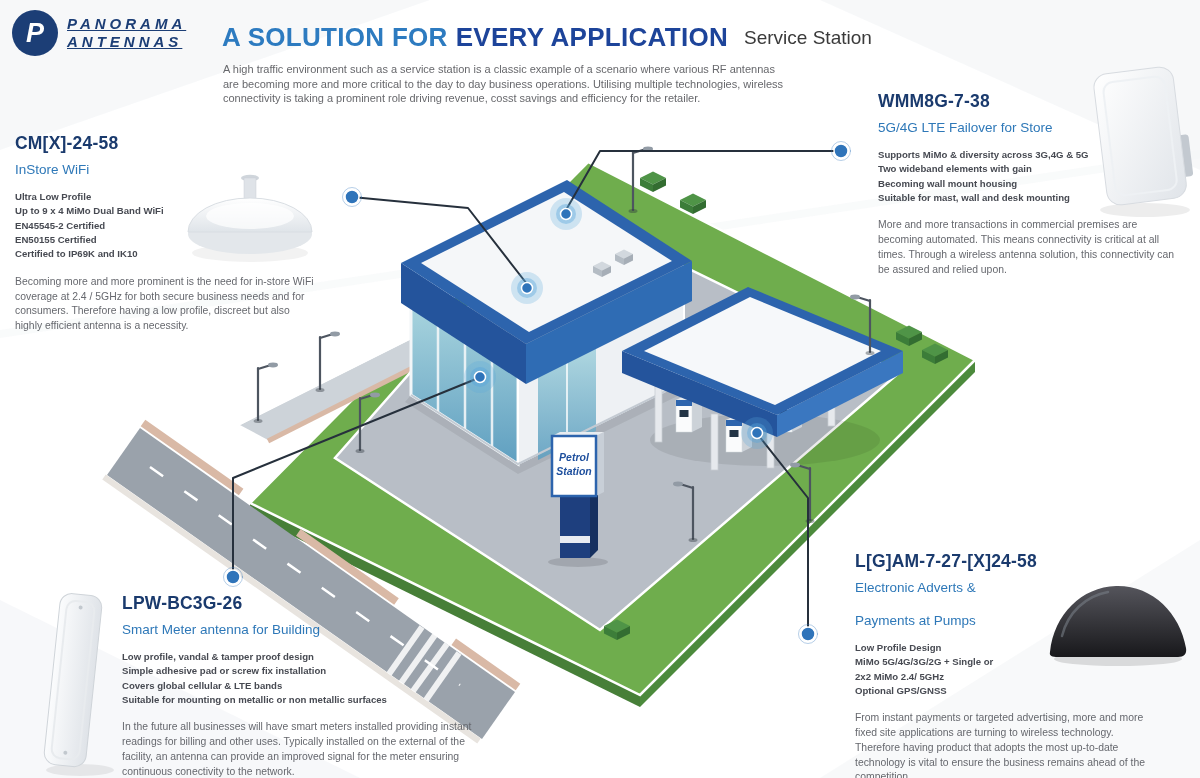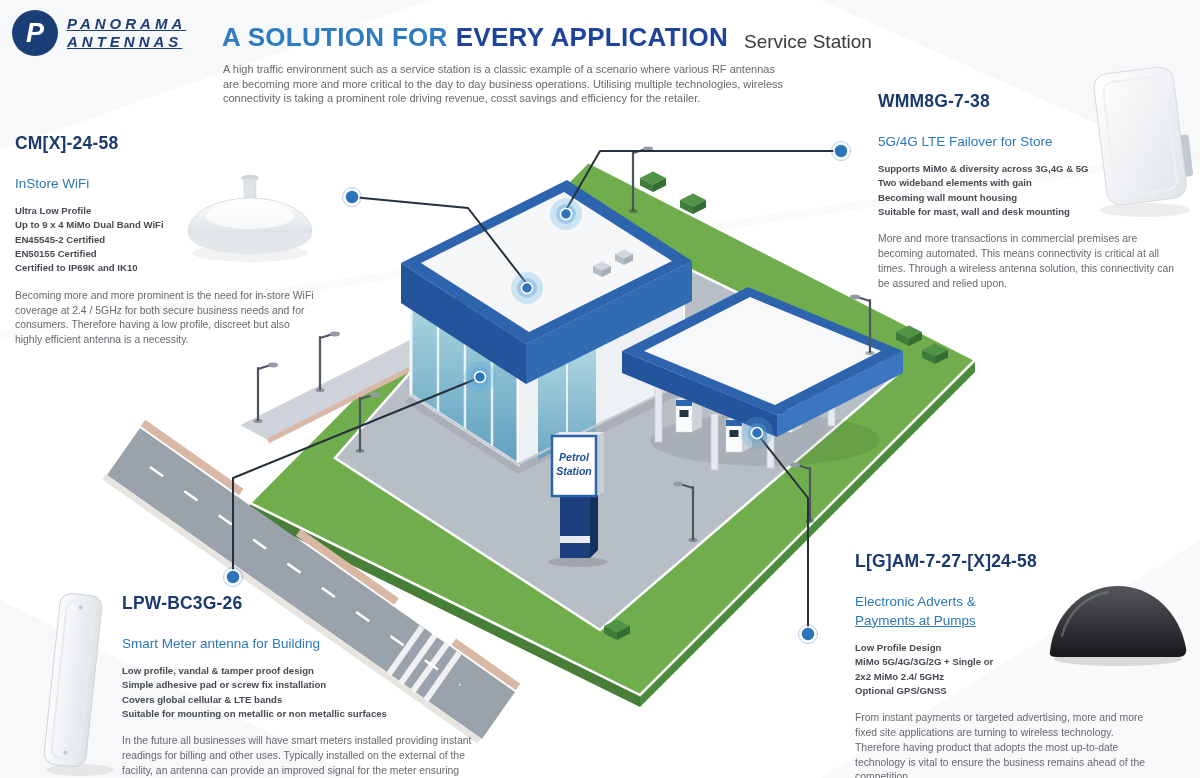--- a/index.html
+++ b/index.html
@@ -8,33 +8,33 @@
   .stage { position:relative; width:1200px; height:778px; background:#ffffff; overflow:hidden; }
   svg.scene { position:absolute; left:0; top:0; z-index:1; }
 
   .logo { position:absolute; left:12px; top:10px; display:flex; align-items:center; gap:9px; z-index:2; }
   .logo-mark { width:46px; height:46px; border-radius:50%; background:#1c3e76; color:#fff;
                display:flex; align-items:center; justify-content:center;
                font-style:italic; font-weight:bold; font-size:27px; }
   .logo-text { font-style:italic; font-weight:bold; color:#1c3e76; font-size:15px;
                letter-spacing:4px; line-height:1.18; white-space:nowrap;text-decoration:underline; }
 
-  .title-block { position:absolute; left:222px; top:22px; z-index:2; display:flex; align-items:flex-end; }
+  .title-block { position:absolute; left:222px; top:22px; z-index:2; display:flex; align-items:center; }
   .title { font-size:26px; font-weight:bold; letter-spacing:.3px; white-space:nowrap; }
   .title .t1 { color:#2d7bc0; }
   .title .t2 { color:#1d449a; padding-left:8px; }
   .subtitle { font-size:19px; color:#3a3a3a; margin-left:16px; font-weight:normal; white-space:nowrap; }
 
   .intro { position:absolute; left:223px; top:62px; width:563px; font-size:11px;
            color:#67686c; line-height:1.33; z-index:2; }
 
   .product { position:absolute; z-index:2; }
   .p-code { font-size:17.5px; font-weight:800; color:#1a3a6d; letter-spacing:.2px; }
-  .p-name { font-size:13.5px; color:#2e78b8; margin-top:22px; font-weight:500; line-height:1.25; }
-  .p-name.tight { margin-top:2px;text-decoration:underline; }
+  .p-name { font-size:13.5px; color:#2e78b8; margin-top:8px; font-weight:500; line-height:1.25; }
+  .p-name.tight { margin-top:16px; }
   .p-feats { margin-top:11px; }
   .p-feats div { font-size:9.6px; font-weight:700; color:#474a52; line-height:1.5; }
   .p-desc { margin-top:13px; font-size:10.4px; color:#66686e; line-height:1.42; }
 
   #p-instore    { left:15px;  top:133px; width:300px; }
   #p-instore .p-feats { width:175px; }
   #p-failover   { left:878px; top:91px;  width:302px; }
   #p-smartmeter { left:122px; top:593px; width:350px; }
   #p-pumps      { left:855px; top:551px; width:302px; }
 </style>

